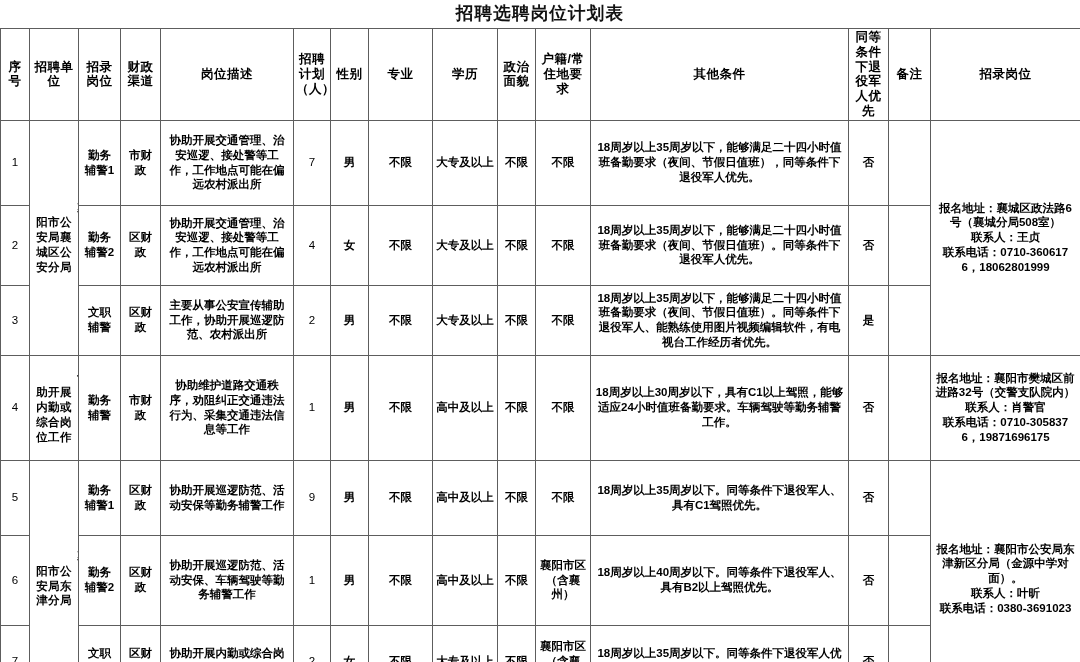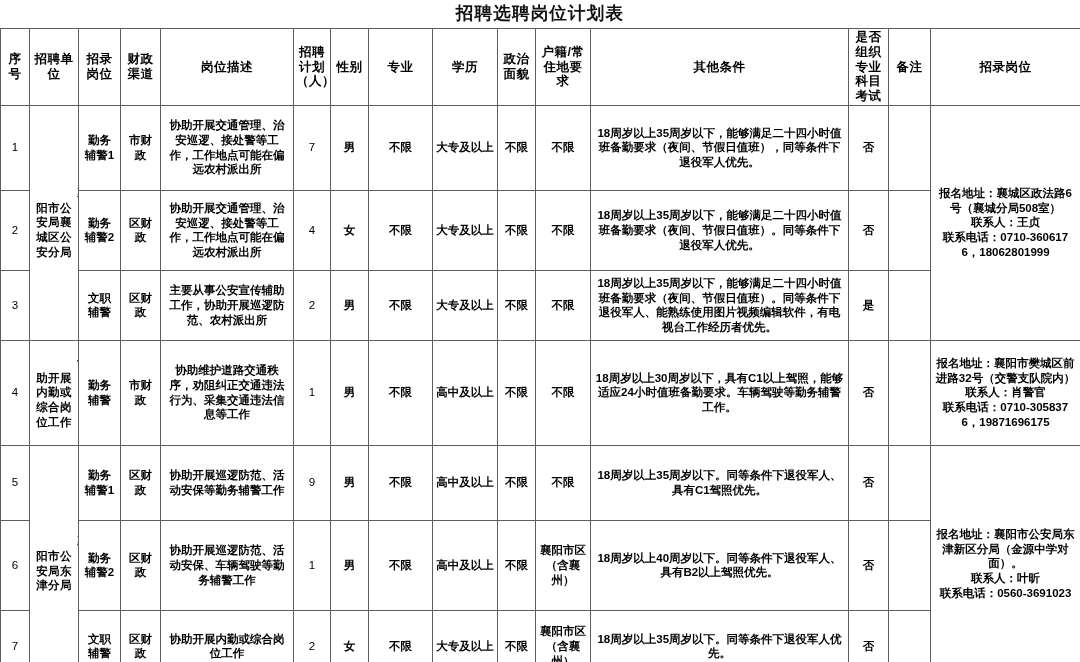--- a/index.html
+++ b/index.html
@@ -156,21 +156,21 @@
         <th>招录岗位</th>
         <th>财政渠道</th>
         <th>岗位描述</th>
         <th>招聘计划（人）</th>
         <th>性别</th>
         <th>专业</th>
         <th>学历</th>
         <th class="h-zz">政治面貌</th>
         <th class="h-hukou">户籍/常住地要求</th>
         <th>其他条件</th>
-        <th class="h-exam">是否组织专业科目考试</th>
+        <th class="h-exam">同等条件下退役军人优先</th>
         <th>备注</th>
         <th>招录岗位</th>
       </tr>
     </thead>
     <tbody>
 
       <tr style="height:85px">
         <td class="c-idx">1</td>
         <td class="c-unit" rowspan="3"><span class="unit-block">襄阳市公安局襄城区公安分局</span></td>
         <td class="c-post"><span class="post-block">勤务
@@ -262,21 +262,21 @@
         <td class="c-sex">男</td>
         <td class="c-major">不限</td>
         <td class="c-edu">高中及以上</td>
         <td class="c-zz">不限</td>
         <td class="c-hukou">不限</td>
         <td class="c-other">18周岁以上35周岁以下。同等条件下退役军人、具有C1驾照优先。</td>
         <td class="c-exam">否</td>
         <td class="c-remark"></td>
         <td class="c-apply" rowspan="3"><span class="apply-block">报名地址：襄阳市公安局东津新区分局（金源中学对面）。
 联系人：叶昕
-联系电话：0560-3691023</span></td>
+联系电话：0380-3691023</span></td>
       </tr>
 
       <tr style="height:90px">
         <td class="c-idx">6</td>
         <td class="c-post"><span class="post-block">勤务
 辅警2</span></td>
         <td class="c-fund"><span class="post-block">区财
 政</span></td>
         <td class="c-desc"><span class="desc-block">协助开展巡逻防范、活动安保、车辆驾驶等勤务辅警工作</span></td>
         <td class="c-num">1</td>

